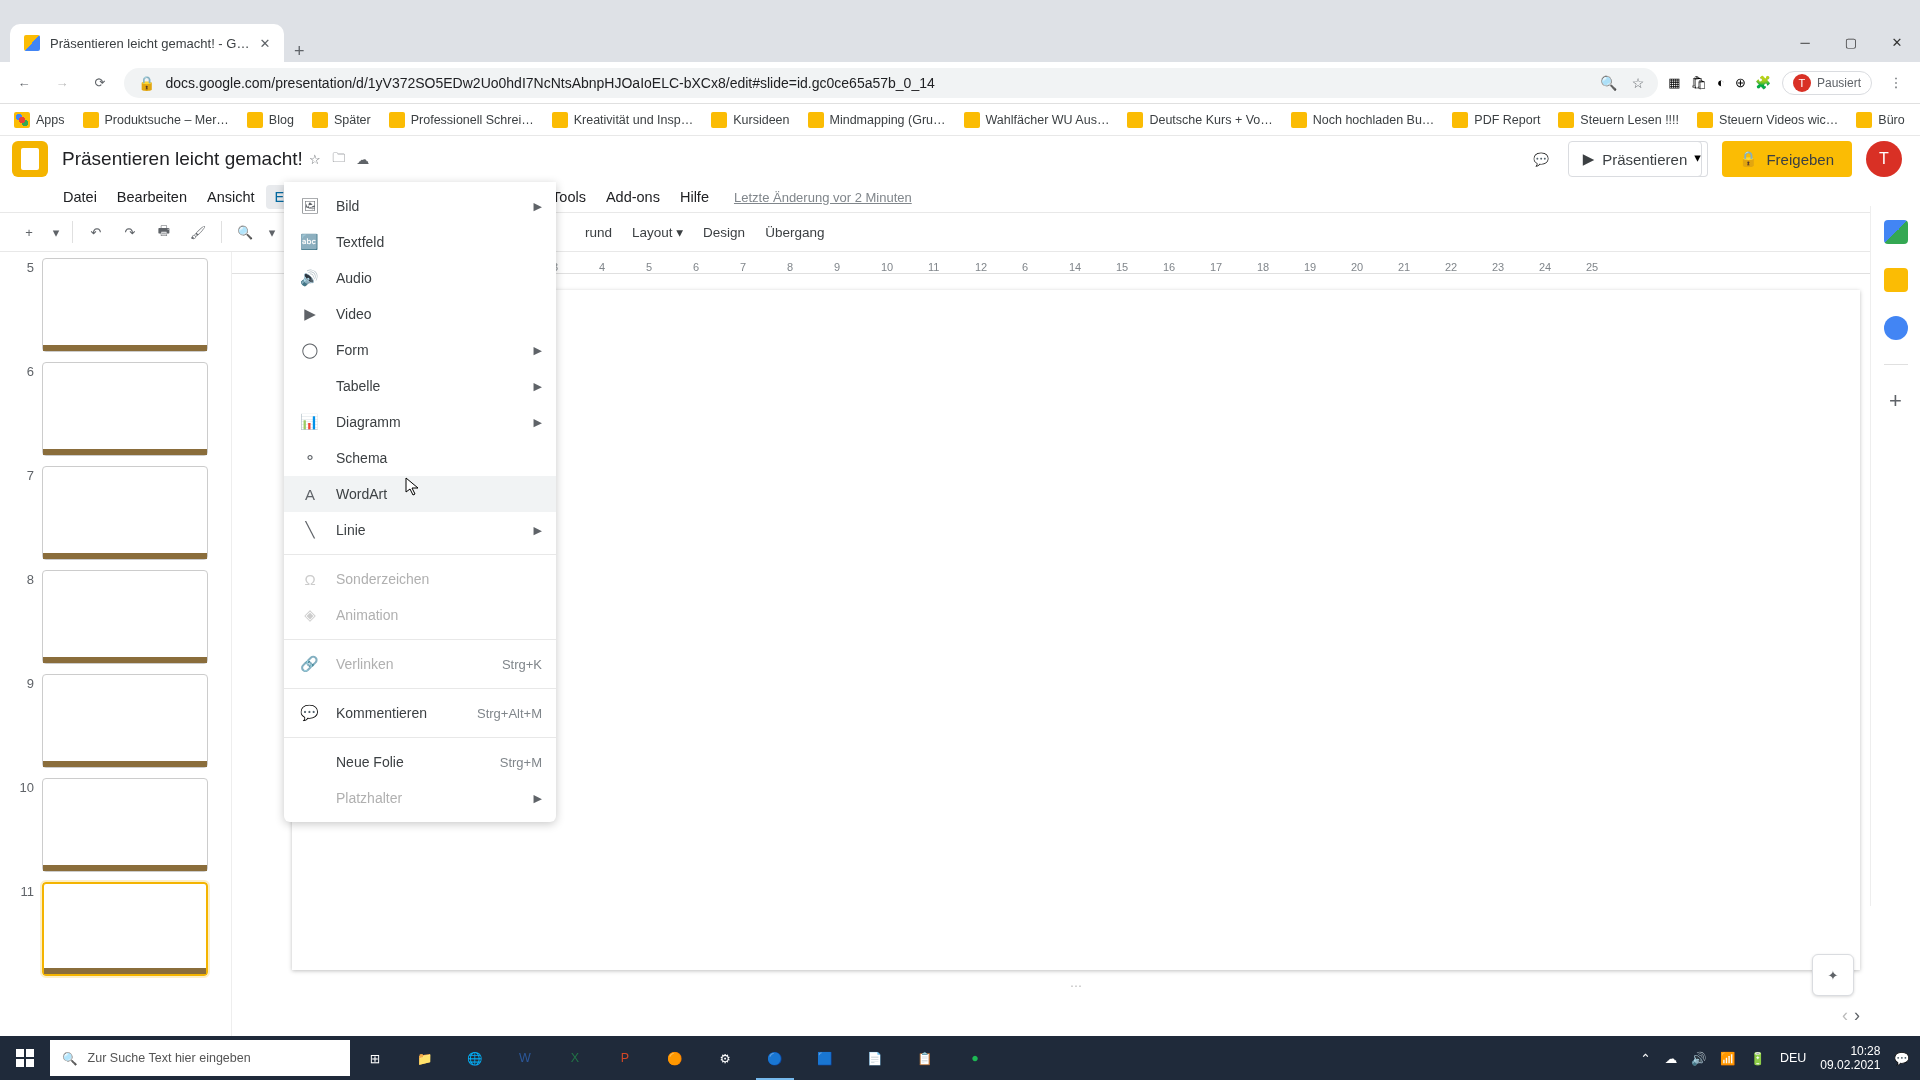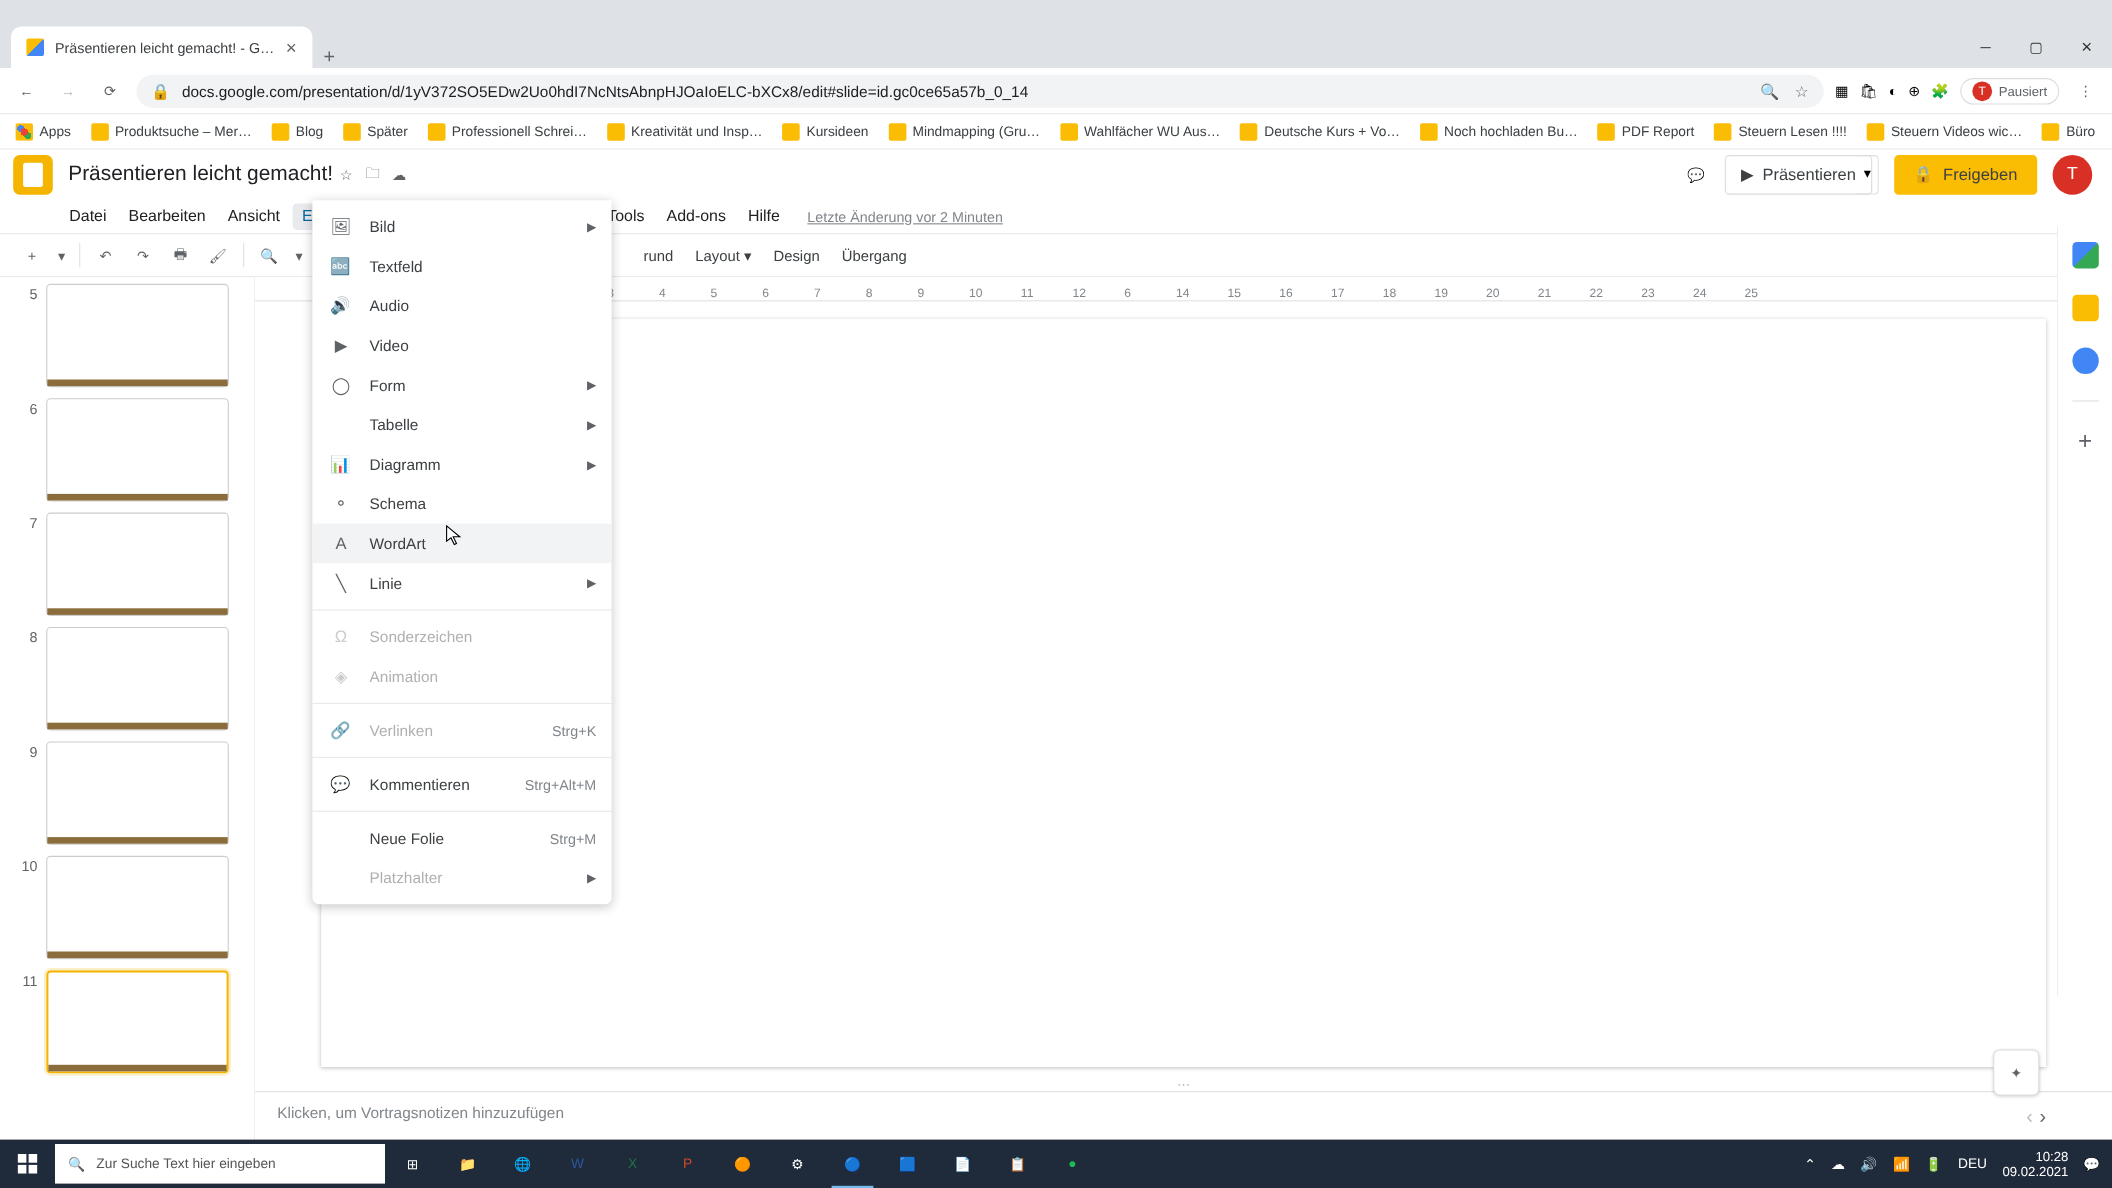--- a/index.html
+++ b/index.html
@@ -329,23 +329,20 @@
         <span style="left: 1072px;">19</span>
         <span style="left: 1119px;">20</span>
         <span style="left: 1166px;">21</span>
         <span style="left: 1213px;">22</span>
         <span style="left: 1260px;">23</span>
         <span style="left: 1307px;">24</span>
         <span style="left: 1354px;">25</span>
       </div>
     <div class="slidecanvas"></div>
     <div class="notesgrip">⋯</div>
-    <div class="notesbar">
-      <span>Klicken, um Vortragsnotizen hinzuzufügen</span>
-    </div>
   </div>
 </div>
 
 <div class="sidestrip">
   <div class="sicon cal"></div>
   <div class="sicon keep"></div>
   <div class="sicon tasks"></div>
   <div style="height:1px;width:24px;background:#e0e0e0"></div>
   <div class="sicon plus">+</div>
 </div>

